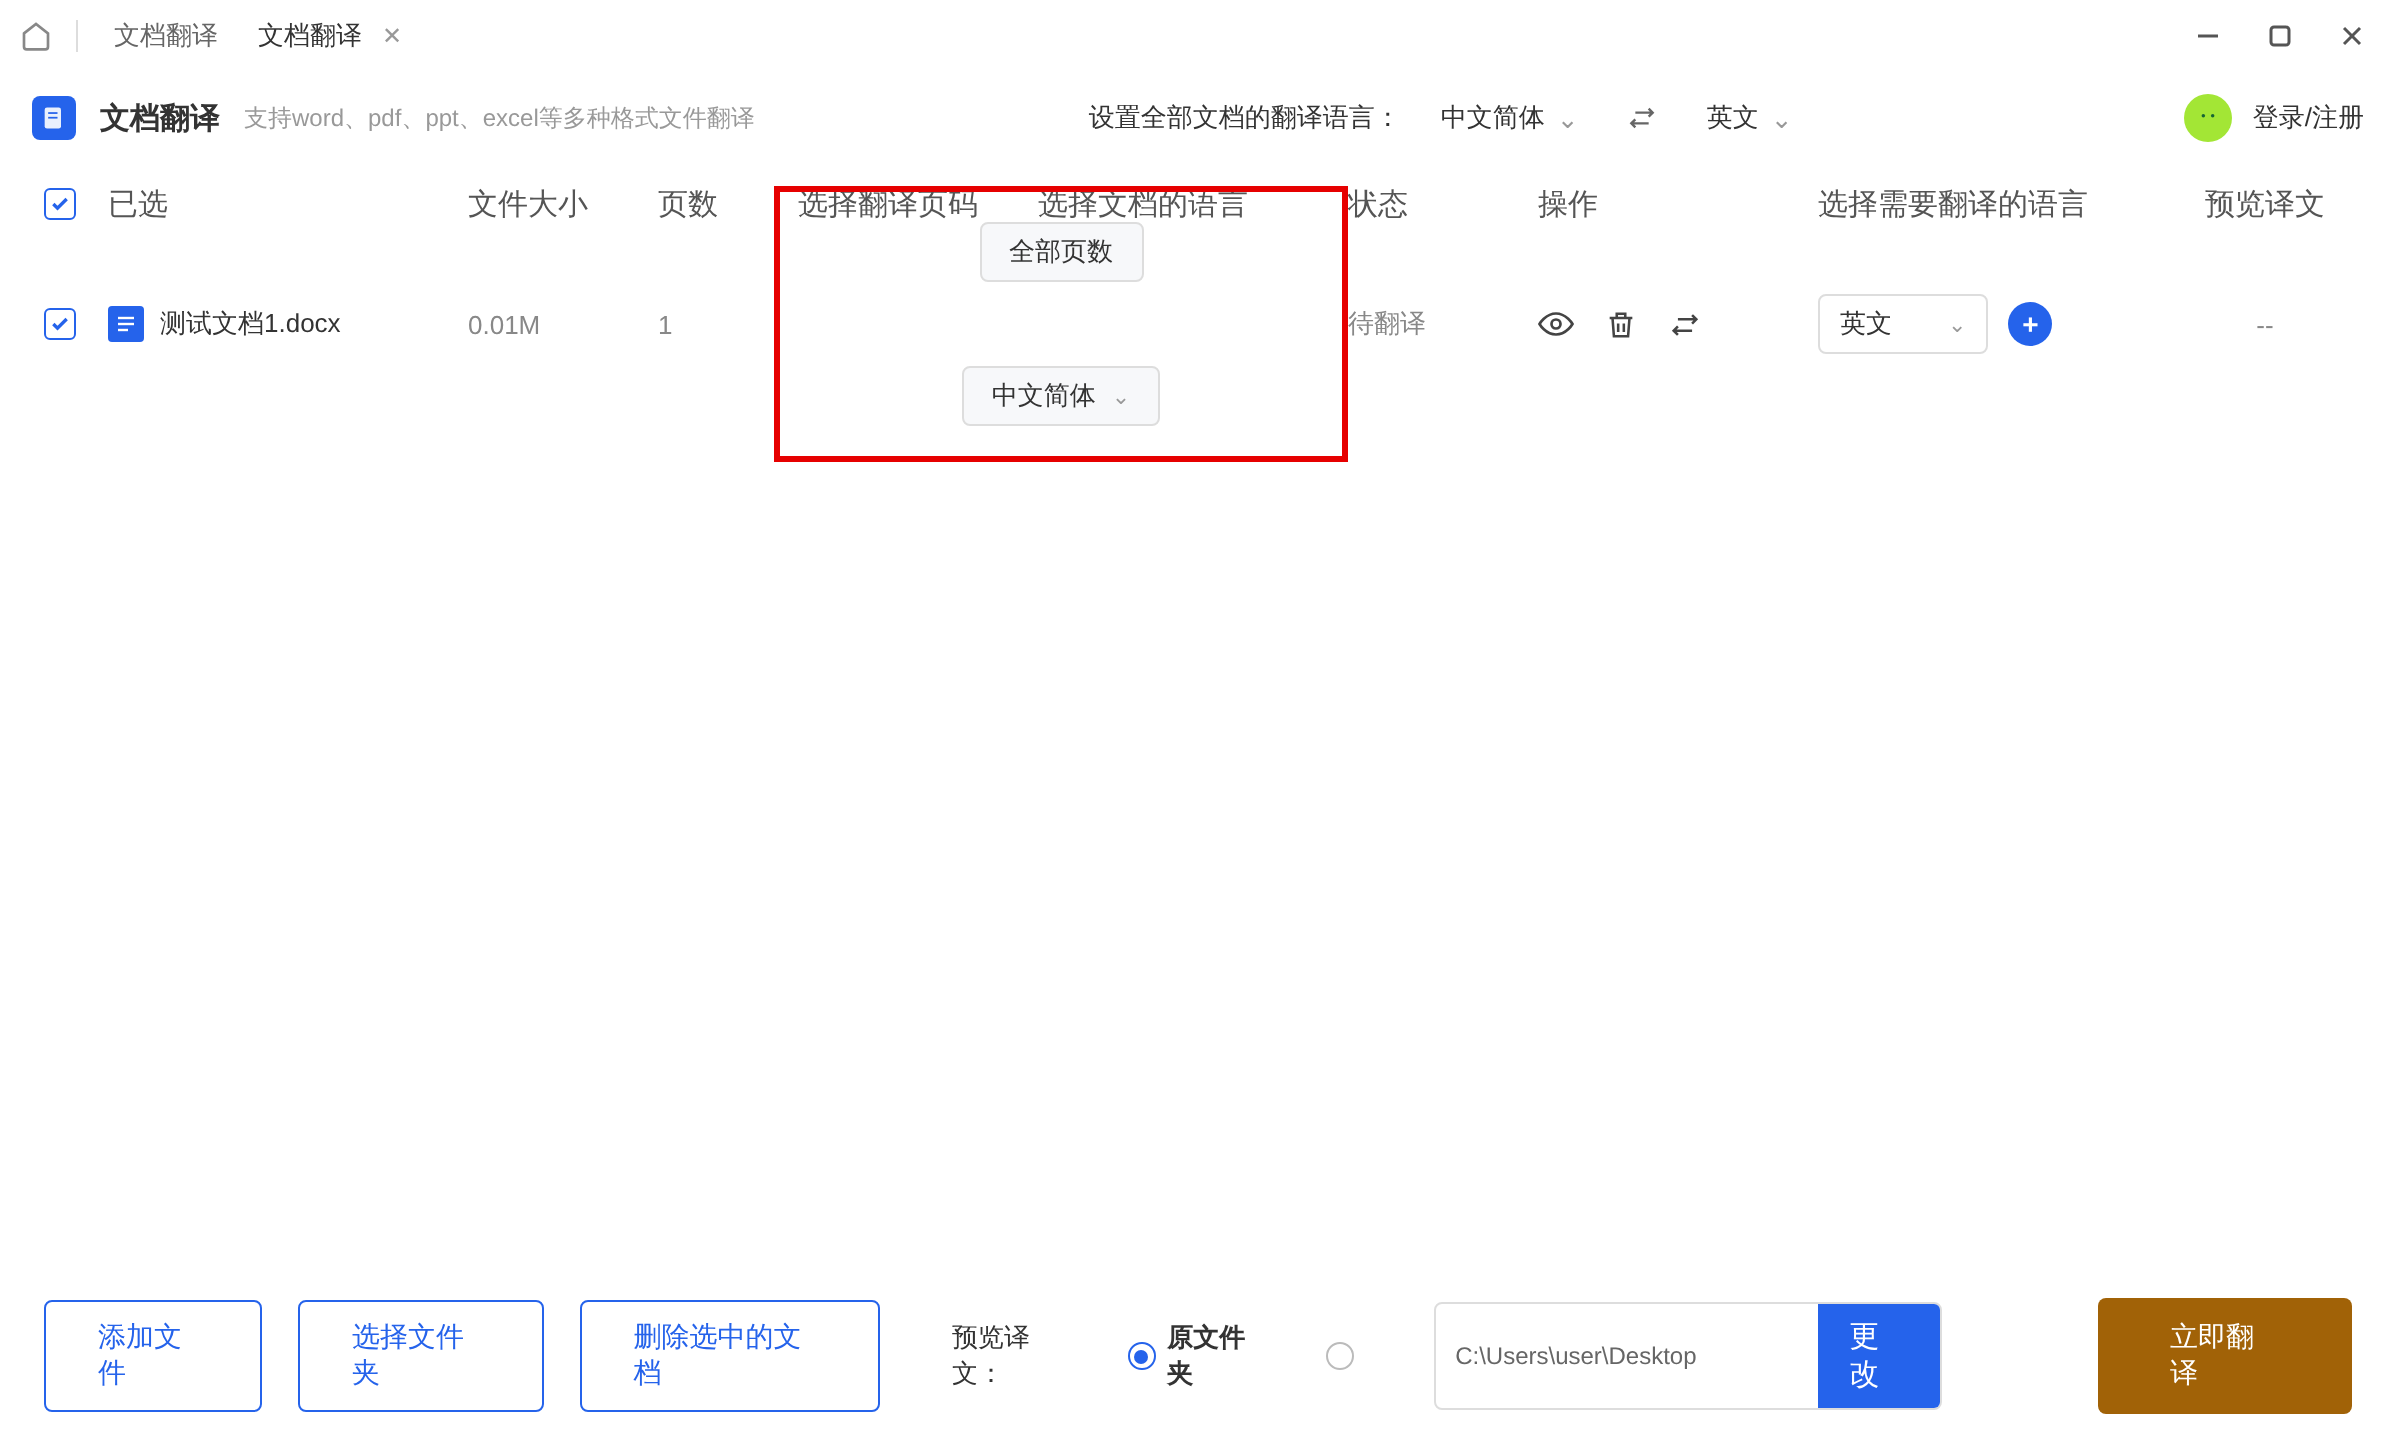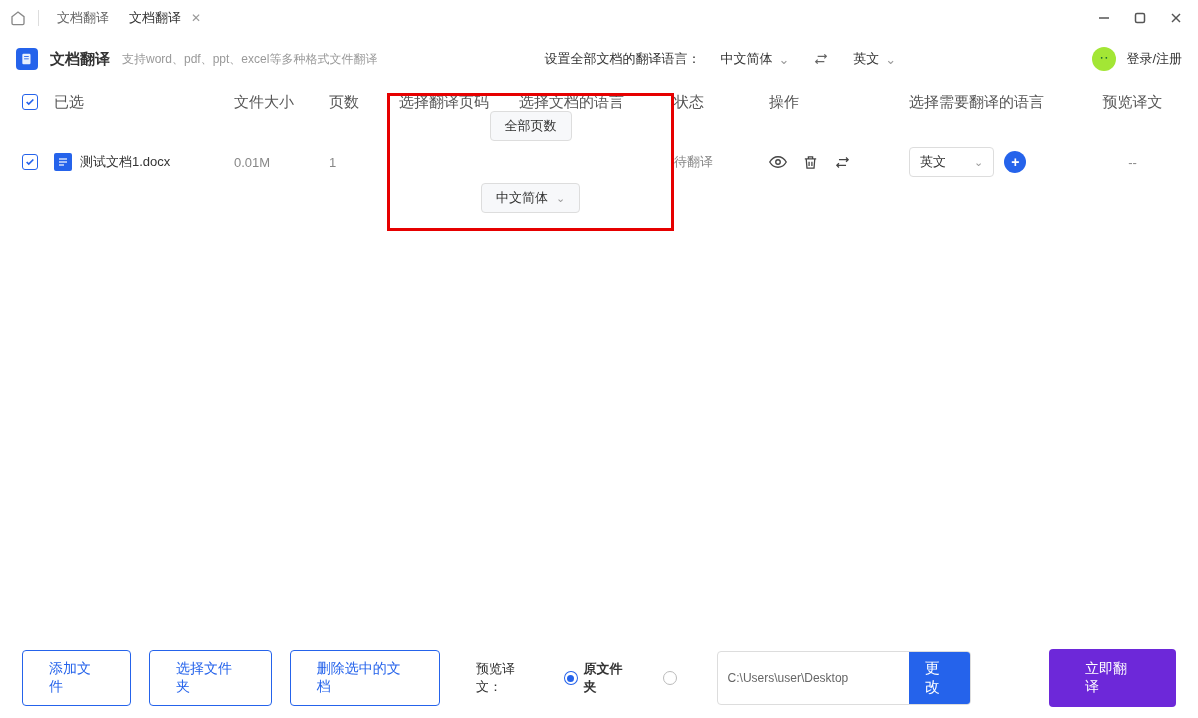--- a/index.html
+++ b/index.html
@@ -63,21 +63,21 @@
 .footer .btn-link { border: 1px solid #2563eb; color: #2563eb; background: #fff; border-radius: 4px; padding: 9px 26px; cursor: pointer; font-size: 14px; }
 .footer .spacer { flex: 1; }
 .footer .path-lbl { color: #333; margin-right: 6px; }
 .footer .radio-wrap { display: flex; align-items: center; gap: 6px; cursor: pointer; margin-right: 10px; font-weight: bold; }
 .footer .radio-outer { width: 14px; height: 14px; border-radius: 50%; border: 1.5px solid #2563eb; display: flex; align-items: center; justify-content: center; }
 .footer .radio-outer.off { border-color: #bbb; }
 .footer .radio-inner { width: 7px; height: 7px; border-radius: 50%; background: #2563eb; }
 .footer .path-box { display: flex; align-items: center; border: 1px solid #ddd; border-radius: 4px; overflow: hidden; margin-left: 12px; }
 .footer .path-input { border: none; padding: 7px 10px; width: 195px; font-size: 12px; color: #666; outline: none; }
 .footer .change-btn { background: #2563eb; color: #fff; padding: 7px 16px; cursor: pointer; font-size: 15px; }
-.footer .primary-btn { background: #6d28d9; color: #fff; border-radius: 4px; padding: 11px 36px; cursor: pointer; font-size: 14px; margin-left: 60px; }
+.footer .primary-btn { background: #a16207; color: #fff; border-radius: 4px; padding: 11px 36px; cursor: pointer; font-size: 14px; margin-left: 60px; }
 </style>
 </head>
 <body>
 
 <div class="titlebar">
   <div class="home-icon">
     <svg viewBox="0 0 24 24" width="16" height="16" fill="none" stroke="currentColor" stroke-width="2">
         <path d="M3 10l9-7 9 7v10a2 2 0 01-2 2H5a2 2 0 01-2-2V10z"></path>
       </svg>
   </div>

